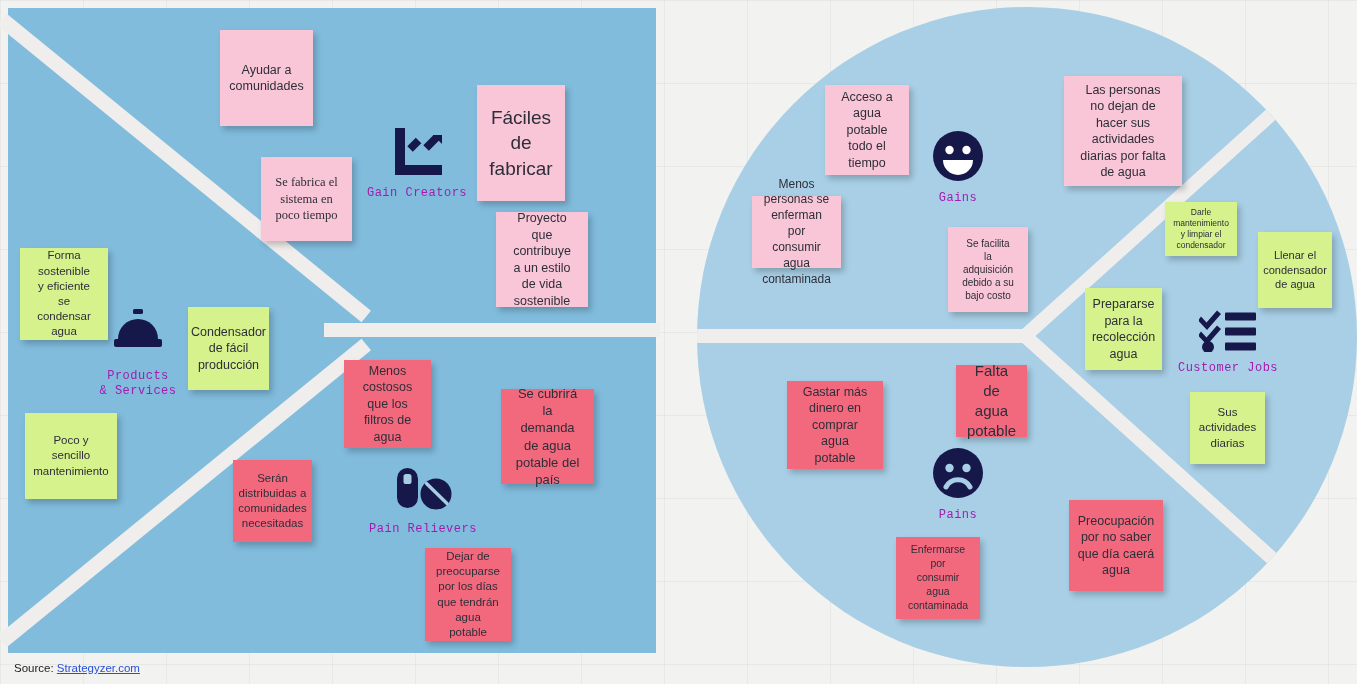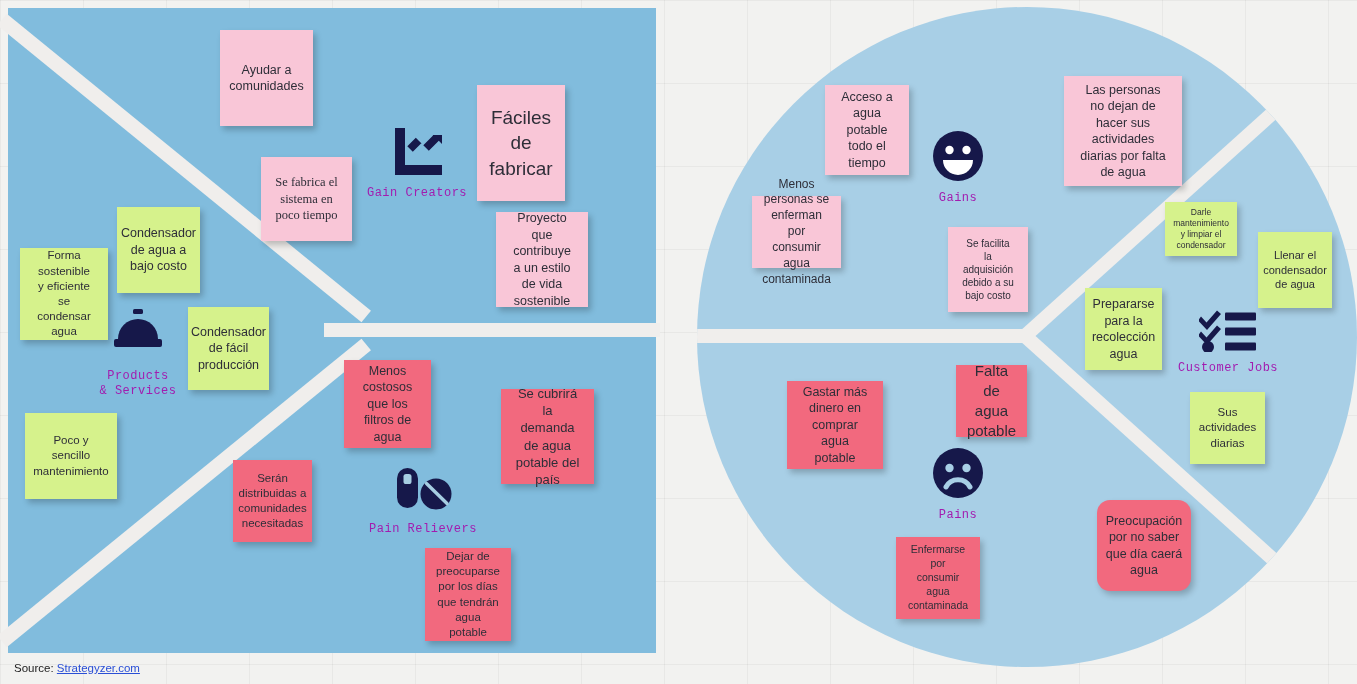--- a/index.html
+++ b/index.html
@@ -157,21 +157,20 @@
   <div class="note pink" style="left:220px; top:30px; width:93px; height:96px; font-size:12.5px;">Ayudar a comunidades</div>
 
   <div class="note pink" style="left:477px; top:42px; width:88px; height:116px; font-size:19px;margin-top:43px;">Fáciles de fabricar</div>
 
   <div class="note pink" style="left:261px; top:157px; width:91px; height:84px; font-size:12.5px;font-family:Liberation Serif, serif;">Se fabrica el sistema en poco tiempo</div>
 
   <div class="note pink" style="left:496px; top:212px; width:92px; height:95px; font-size:12.5px;">Proyecto que contribuye a un estilo de vida sostenible</div>
 
   <div class="note green" style="left:20px; top:248px; width:88px; height:92px; font-size:11.5px;">Forma sostenible y eficiente se condensar agua</div>
 
-  <div class="note green" style="left:117px; top:207px; width:83px; height:86px; font-size:12.5px;">Condensador de agua a bajo costo</div>
 
   <div class="note green" style="left:188px; top:307px; width:81px; height:83px; font-size:12.5px;">Condensador de fácil producción</div>
 
   <div class="note green" style="left:25px; top:413px; width:92px; height:86px; font-size:11.5px;">Poco y sencillo mantenimiento</div>
 
   <div class="note red" style="left:344px; top:360px; width:87px; height:88px; font-size:12.5px;">Menos costosos que los filtros de agua</div>
 
   <div class="note red" style="left:501px; top:389px; width:93px; height:95px; font-size:13px;">Se cubrirá la demanda de agua potable del país</div>
 
   <div class="note red" style="left:233px; top:460px; width:79px; height:82px; font-size:11.5px;">Serán distribuidas a comunidades necesitadas</div>
@@ -231,21 +230,21 @@
   <div class="note green" style="left:1258px; top:232px; width:74px; height:76px; font-size:11px;">Llenar el condensador de agua</div>
 
   <div class="note green" style="left:1085px; top:288px; width:77px; height:82px; font-size:12.5px;">Prepararse para la recolección agua</div>
 
   <div class="note green" style="left:1190px; top:392px; width:75px; height:72px; font-size:11.5px;">Sus actividades diarias</div>
 
   <div class="note red" style="left:787px; top:381px; width:96px; height:88px; font-size:12.5px;">Gastar más dinero en comprar agua potable</div>
 
   <div class="note red" style="left:956px; top:365px; width:71px; height:72px; font-size:15px;">Falta de agua potable</div>
 
-  <div class="note red" style="left:1097px; top:500px; width:94px; height:91px; font-size:12.5px;border-radius:13px;">Preocupación por no saber que día caerá agua</div>
+  <div class="note red" style="left:1069px; top:500px; width:94px; height:91px; font-size:12.5px;">Preocupación por no saber que día caerá agua</div>
 
   <div class="note red" style="left:896px; top:537px; width:84px; height:82px; font-size:10.5px;">Enfermarse por consumir agua contaminada</div>
 
   <div class="section" style="left:915px; top:130px; width:86px;">
     <span class="icon-wrap">
       <svg width="52" height="52" viewBox="0 0 52 52">
         <circle cx="26" cy="26" r="25" fill="#16184a"></circle>
         <circle cx="17.5" cy="20" r="4.2" fill="#ffffff"></circle>
         <circle cx="34.5" cy="20" r="4.2" fill="#ffffff"></circle>
         <path d="M11 30 a15 15 0 0 0 30 0 Z" fill="#ffffff"></path>

